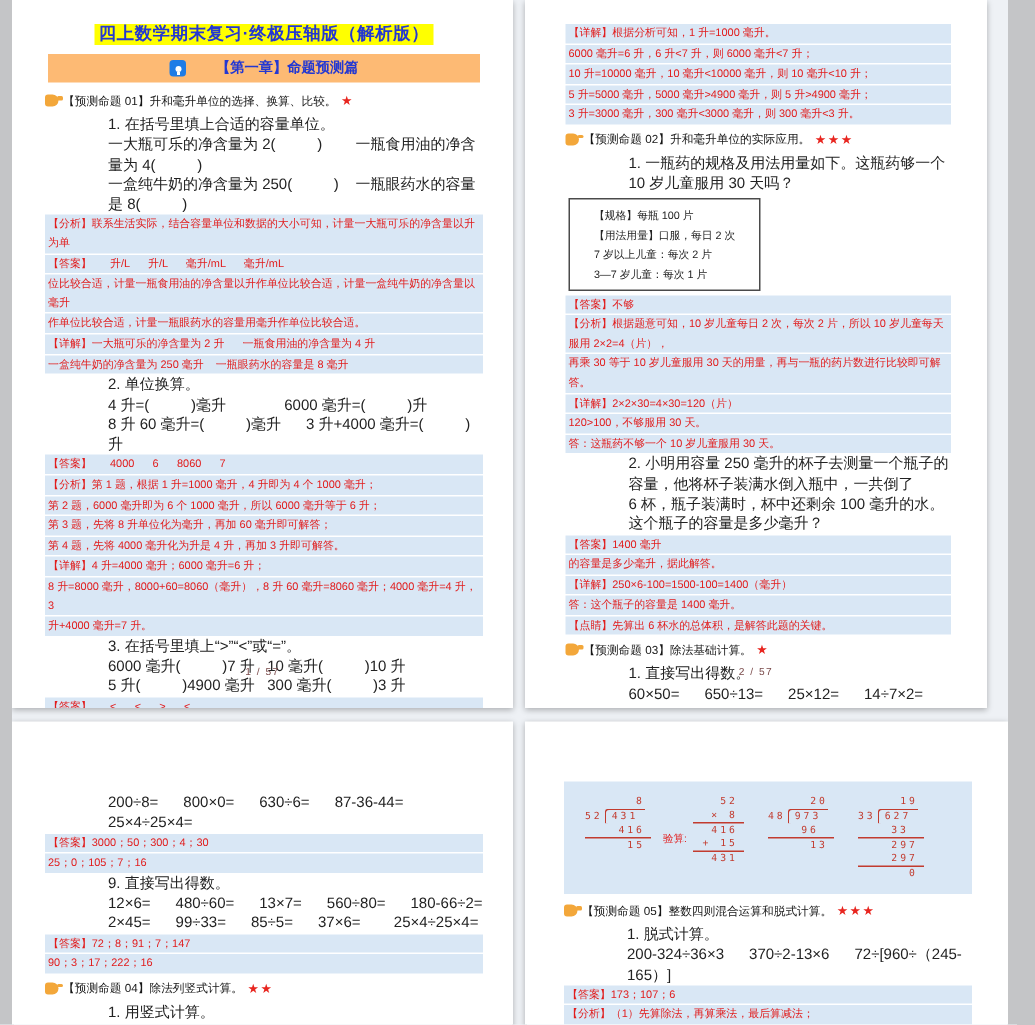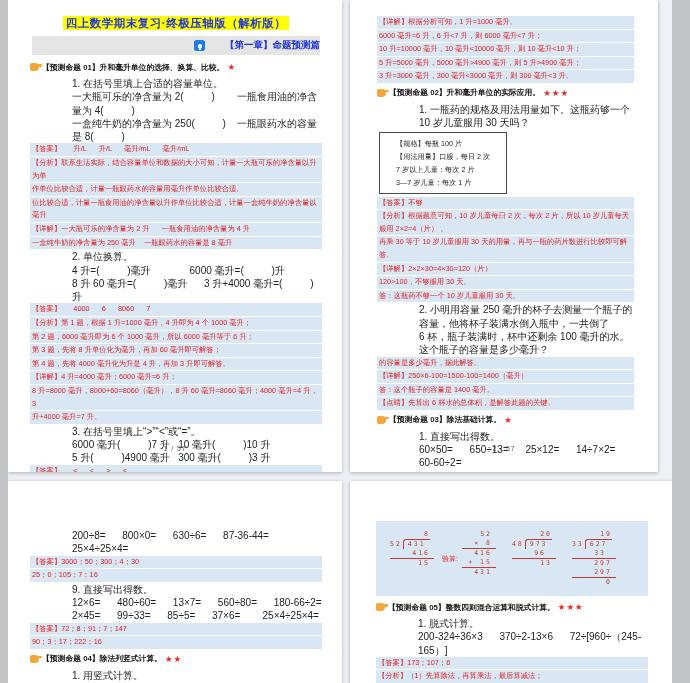--- a/index.html
+++ b/index.html
@@ -21,33 +21,33 @@
   #page2{left:342px;top:0;width:308px;padding:16px 24px 0 27px;}
   #page3{left:0;top:481px;padding:48px 20px 0 22px;}
   #page4{left:342px;top:481px;width:322px;padding:40px 24px 0 26px;}
 
   .title-line{text-align:center;margin-bottom:5px;}
   .title-line .hl{
     background:#ffff00;color:#2438d2;font-weight:bold;font-size:11.5px;
     padding:1px 3px;letter-spacing:.5px;
   }
   .banner{
-    background:#e5e5e5;height:19px;display:flex;align-items:center;justify-content:flex-end;
+    background:#fdba74;height:19px;display:flex;align-items:center;justify-content:center;
     gap:20px;margin:0 2px 5px 2px;
   }
   .banner-text{color:#2438d2;font-weight:bold;font-size:9.5px;}
   .badge{
     width:11px;height:11px;background:#1e7ce6;border-radius:2.5px;
     display:inline-flex;align-items:center;justify-content:center;flex:0 0 auto;
   }
   .badge i{display:block;width:4px;height:4px;background:#fff;border-radius:50% 50% 40% 40%;position:relative;}
   .badge i::after{content:"";position:absolute;left:1px;top:4px;width:2px;height:2px;background:#fff;}
 
   .cmd{display:flex;align-items:center;gap:3px;margin:3px 0 3px 0;min-height:14px;}
-  .cmd-text{color:#161616;font-weight:bold;font-size:7.8px;}
+  .cmd-text{color:#161616;font-weight:normal;font-size:7.8px;}
   .stars{color:#e8251f;font-size:8.5px;letter-spacing:1px;line-height:1;}
   .hand{width:9px;height:8px;background:#f3a73a;border-radius:2px 4px 4px 2px;position:relative;flex:0 0 auto;}
   .hand::after{content:"";position:absolute;right:-3px;top:1px;width:4px;height:2.5px;background:#f3a73a;border-radius:1px;}
 
   .q{color:#222;font-size:10px;line-height:13.3px;white-space:pre-wrap;margin-left:42px;}
   .ans{
     background:#d9e7f5;color:#e11d1d;font-size:7.3px;line-height:12.6px;
     white-space:pre-wrap;padding:0 2px 0 2px;margin-bottom:1px;min-height:12.6px;
   }
   .page-footer{
@@ -91,24 +91,24 @@
         <span class="banner-text">【第一章】命题预测篇</span>
       </div>
       <div class="cmd">
         <span class="hand"></span>
         <span class="cmd-text">【预测命题 01】升和毫升单位的选择、换算、比较。</span>
         <span class="stars">★</span>
       </div>
       <div class="q">1. 在括号里填上合适的容量单位。</div>
       <div class="q">一大瓶可乐的净含量为 2(          )        一瓶食用油的净含量为 4(          )</div>
       <div class="q">一盒纯牛奶的净含量为 250(          )    一瓶眼药水的容量是 8(          )</div>
+      <div class="ans">【分析】联系生活实际，结合容量单位和数据的大小可知，计量一大瓶可乐的净含量以升为单</div>
       <div class="ans">【答案】      升/L      升/L      毫升/mL      毫升/mL</div>
-      <div class="ans">【分析】联系生活实际，结合容量单位和数据的大小可知，计量一大瓶可乐的净含量以升为单</div>
+      <div class="ans">位比较合适，计量一瓶食用油的净含量以升作单位比较合适，计量一盒纯牛奶的净含量以毫升</div>
       <div class="ans">作单位比较合适，计量一瓶眼药水的容量用毫升作单位比较合适。</div>
-      <div class="ans">位比较合适，计量一瓶食用油的净含量以升作单位比较合适，计量一盒纯牛奶的净含量以毫升</div>
       <div class="ans">【详解】一大瓶可乐的净含量为 2 升      一瓶食用油的净含量为 4 升</div>
       <div class="ans">一盒纯牛奶的净含量为 250 毫升    一瓶眼药水的容量是 8 毫升</div>
       <div class="q">2. 单位换算。</div>
       <div class="q">4 升=(          )毫升              6000 毫升=(          )升</div>
       <div class="q">8 升 60 毫升=(          )毫升      3 升+4000 毫升=(          )升</div>
       <div class="ans">【答案】      4000      6      8060      7</div>
       <div class="ans">【分析】第 1 题，根据 1 升=1000 毫升，4 升即为 4 个 1000 毫升；</div>
       <div class="ans">第 2 题，6000 毫升即为 6 个 1000 毫升，所以 6000 毫升等于 6 升；</div>
       <div class="ans">第 3 题，先将 8 升单位化为毫升，再加 60 毫升即可解答；</div>
       <div class="ans">第 4 题，先将 4000 毫升化为升是 4 升，再加 3 升即可解答。</div>
@@ -136,20 +136,21 @@
       <div class="q">1. 一瓶药的规格及用法用量如下。这瓶药够一个 10 岁儿童服用 30 天吗？</div>
       <div class="boxwrap"><div class="medbox"><div>【规格】每瓶 100 片</div><div>【用法用量】口服，每日 2 次</div><div>7 岁以上儿童：每次 2 片</div><div>3—7 岁儿童：每次 1 片</div></div></div>
       <div class="ans">【答案】不够</div>
       <div class="ans">【分析】根据题意可知，10 岁儿童每日 2 次，每次 2 片，所以 10 岁儿童每天服用 2×2=4（片），</div>
       <div class="ans">再乘 30 等于 10 岁儿童服用 30 天的用量，再与一瓶的药片数进行比较即可解答。</div>
       <div class="ans">【详解】2×2×30=4×30=120（片）</div>
       <div class="ans">120&gt;100，不够服用 30 天。</div>
       <div class="ans">答：这瓶药不够一个 10 岁儿童服用 30 天。</div>
       <div class="q">2. 小明用容量 250 毫升的杯子去测量一个瓶子的容量，他将杯子装满水倒入瓶中，一共倒了</div>
       <div class="q">6 杯，瓶子装满时，杯中还剩余 100 毫升的水。这个瓶子的容量是多少毫升？</div>
+      <div class="ans">【答案】1400 毫升</div>
       <div class="ans">的容量是多少毫升，据此解答。</div>
       <div class="ans">【详解】250×6-100=1500-100=1400（毫升）</div>
       <div class="ans">答：这个瓶子的容量是 1400 毫升。</div>
       <div class="ans">【点睛】先算出 6 杯水的总体积，是解答此题的关键。</div>
       <div class="cmd">
         <span class="hand"></span>
         <span class="cmd-text">【预测命题 03】除法基础计算。</span>
         <span class="stars">★</span>
       </div>
       <div class="q">1. 直接写出得数。</div>

